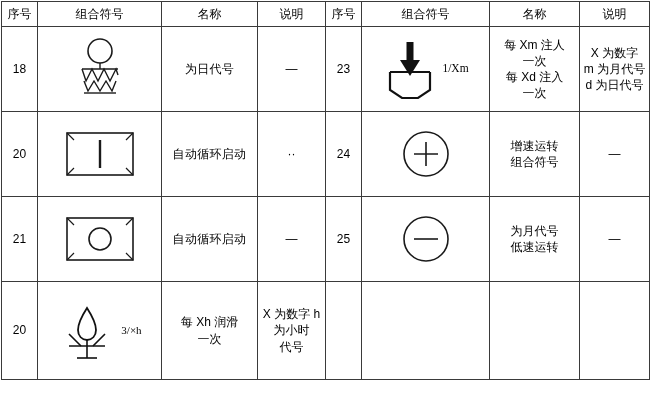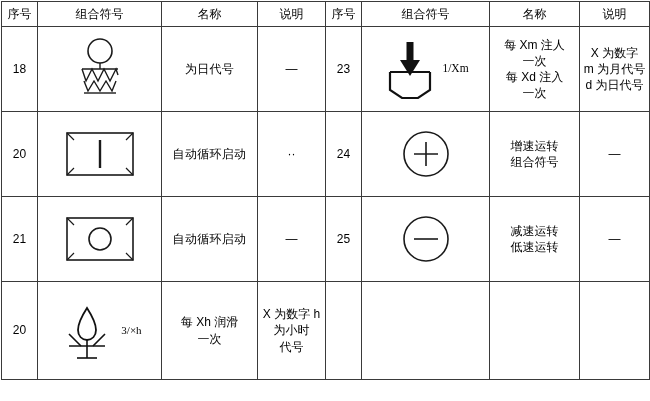--- a/index.html
+++ b/index.html
@@ -213,21 +213,21 @@
         <td class="idx">25</td>
         <td>
           <div class="symwrap">
             <svg width="56" height="56" viewBox="0 0 56 56">
               <circle cx="28" cy="28" r="22" fill="none" stroke="#1a1a1a" stroke-width="1.6"></circle>
               <path d="M16 28 L40 28" stroke="#1a1a1a" stroke-width="1.6" fill="none"></path>
             </svg>
           </div>
         </td>
         <td class="stacklines">
-          <span class="l">减速运转</span>
+          <span class="l">为月代号</span>
           <span class="l">低速运转</span>
         </td>
         <td class="dash">—</td>
       </tr>
 
       <tr class="rowD">
         <td class="idx">20</td>
         <td>
           <div class="symrow">
             <svg width="60" height="62" viewBox="0 0 60 62">

